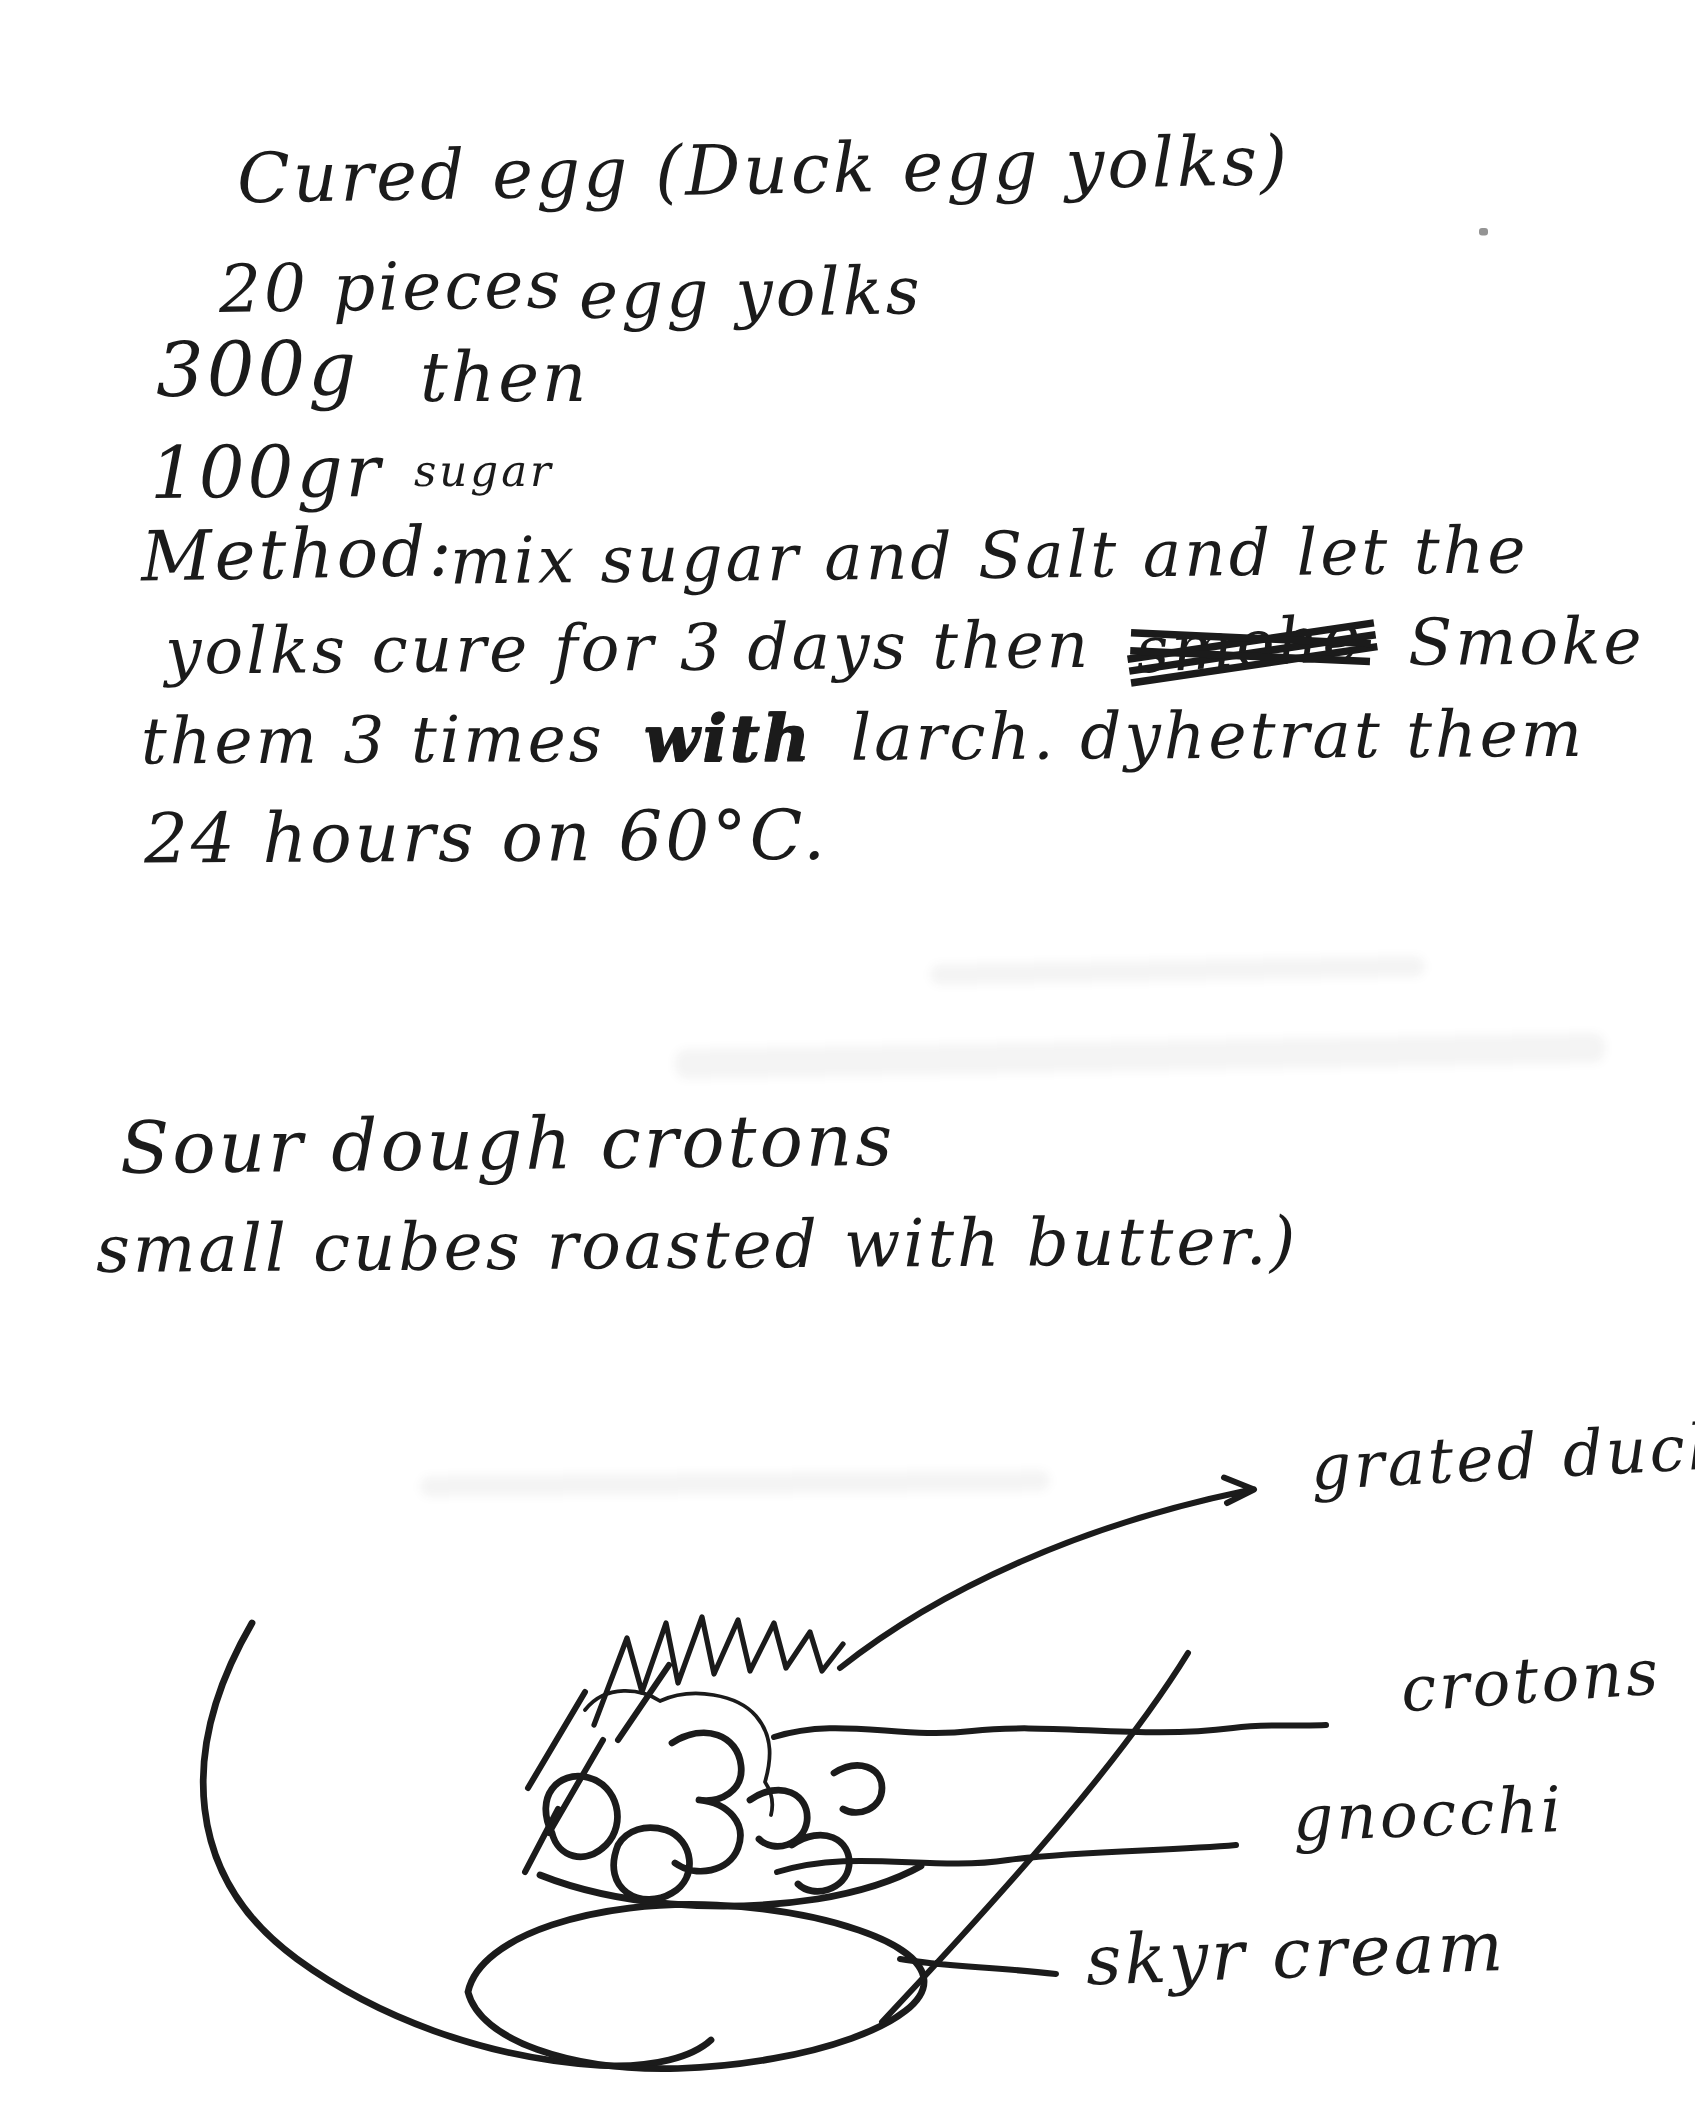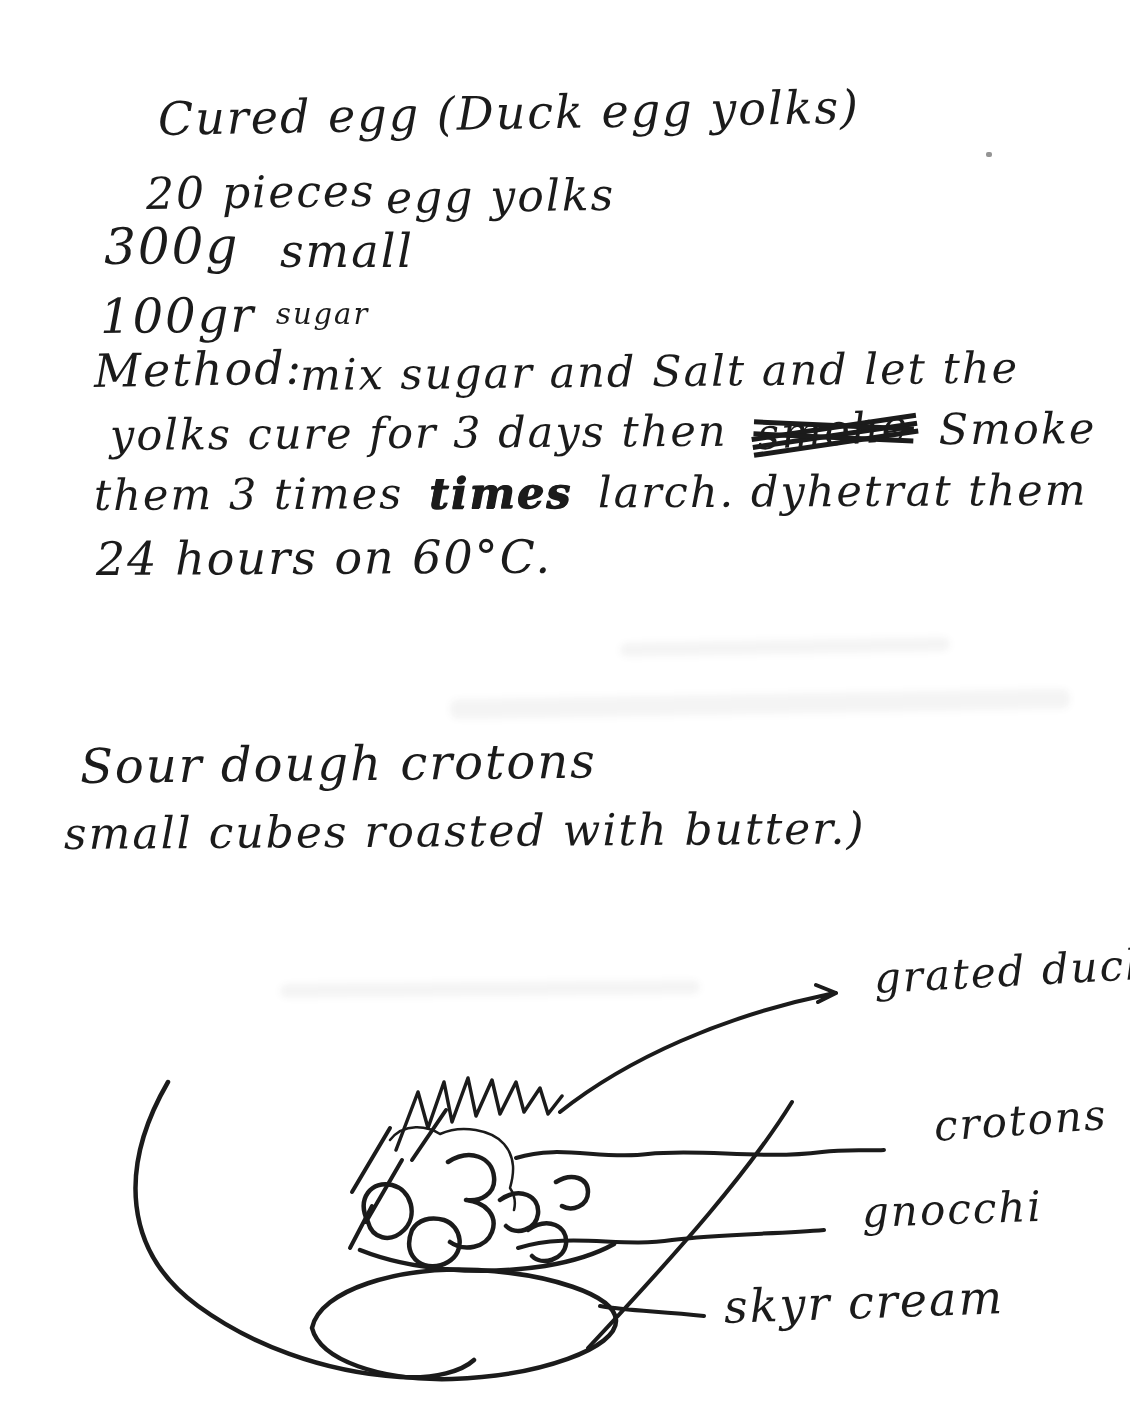--- a/index.html
+++ b/index.html
@@ -60,37 +60,37 @@
 <body>
 
 <div class="page">
 
   <div class="hw" style="left:158px;top:96px;font-size:46px;transform:rotate(-1deg);">Cured egg (Duck egg yolks)</div>
 
   <div class="hw" style="left:146px;top:172px;font-size:44px;transform:rotate(-0.8deg);">20 pieces</div>
   <div class="hw" style="left:386px;top:176px;font-size:44px;transform:rotate(-0.8deg);">egg yolks</div>
 
   <div class="hw" style="left:104px;top:222px;font-size:50px;transform:rotate(-0.5deg);">300g</div>
-  <div class="hw" style="left:280px;top:228px;font-size:46px;">small</div>
+  <div class="hw" style="left:280px;top:228px;font-size:46px;">then</div>
 
   <div class="hw" style="left:100px;top:292px;font-size:48px;transform:rotate(-0.5deg);">100gr</div>
   <div class="hw" style="left:276px;top:300px;font-size:29px;">sugar</div>
 
   <div class="hw" style="left:94px;top:348px;font-size:46px;transform:rotate(-1deg);">Method:</div>
   <div class="hw" style="left:300px;top:354px;font-size:43px;transform:rotate(-0.6deg);">mix sugar and Salt and let the</div>
 
   <div class="hw" style="left:110px;top:414px;font-size:43px;transform:rotate(-0.4deg);">
     <span class="seg">yolks cure for 3 days then</span>
     <span class="seg scribbled">smohe</span>
     <span class="seg">Smoke</span>
   </div>
 
   <div class="hw" style="left:94px;top:474px;font-size:43px;transform:rotate(-0.3deg);">
     <span class="seg">them 3 times</span>
-    <span class="seg overwritten">times</span>
+    <span class="seg overwritten">with</span>
     <span class="seg">larch. dyhetrat them</span>
   </div>
 
   <div class="hw" style="left:96px;top:536px;font-size:46px;transform:rotate(-0.3deg);">24 hours on 60°C.</div>
 
   <div class="ghost" style="left:620px;top:640px;width:330px;height:14px;transform:rotate(-1deg);"></div>
   <div class="ghost" style="left:450px;top:694px;width:620px;height:20px;transform:rotate(-1deg);"></div>
   <div class="ghost" style="left:280px;top:982px;width:420px;height:14px;transform:rotate(-0.5deg);"></div>
   <div class="speck" style="left:986px;top:152px;"></div>
 

